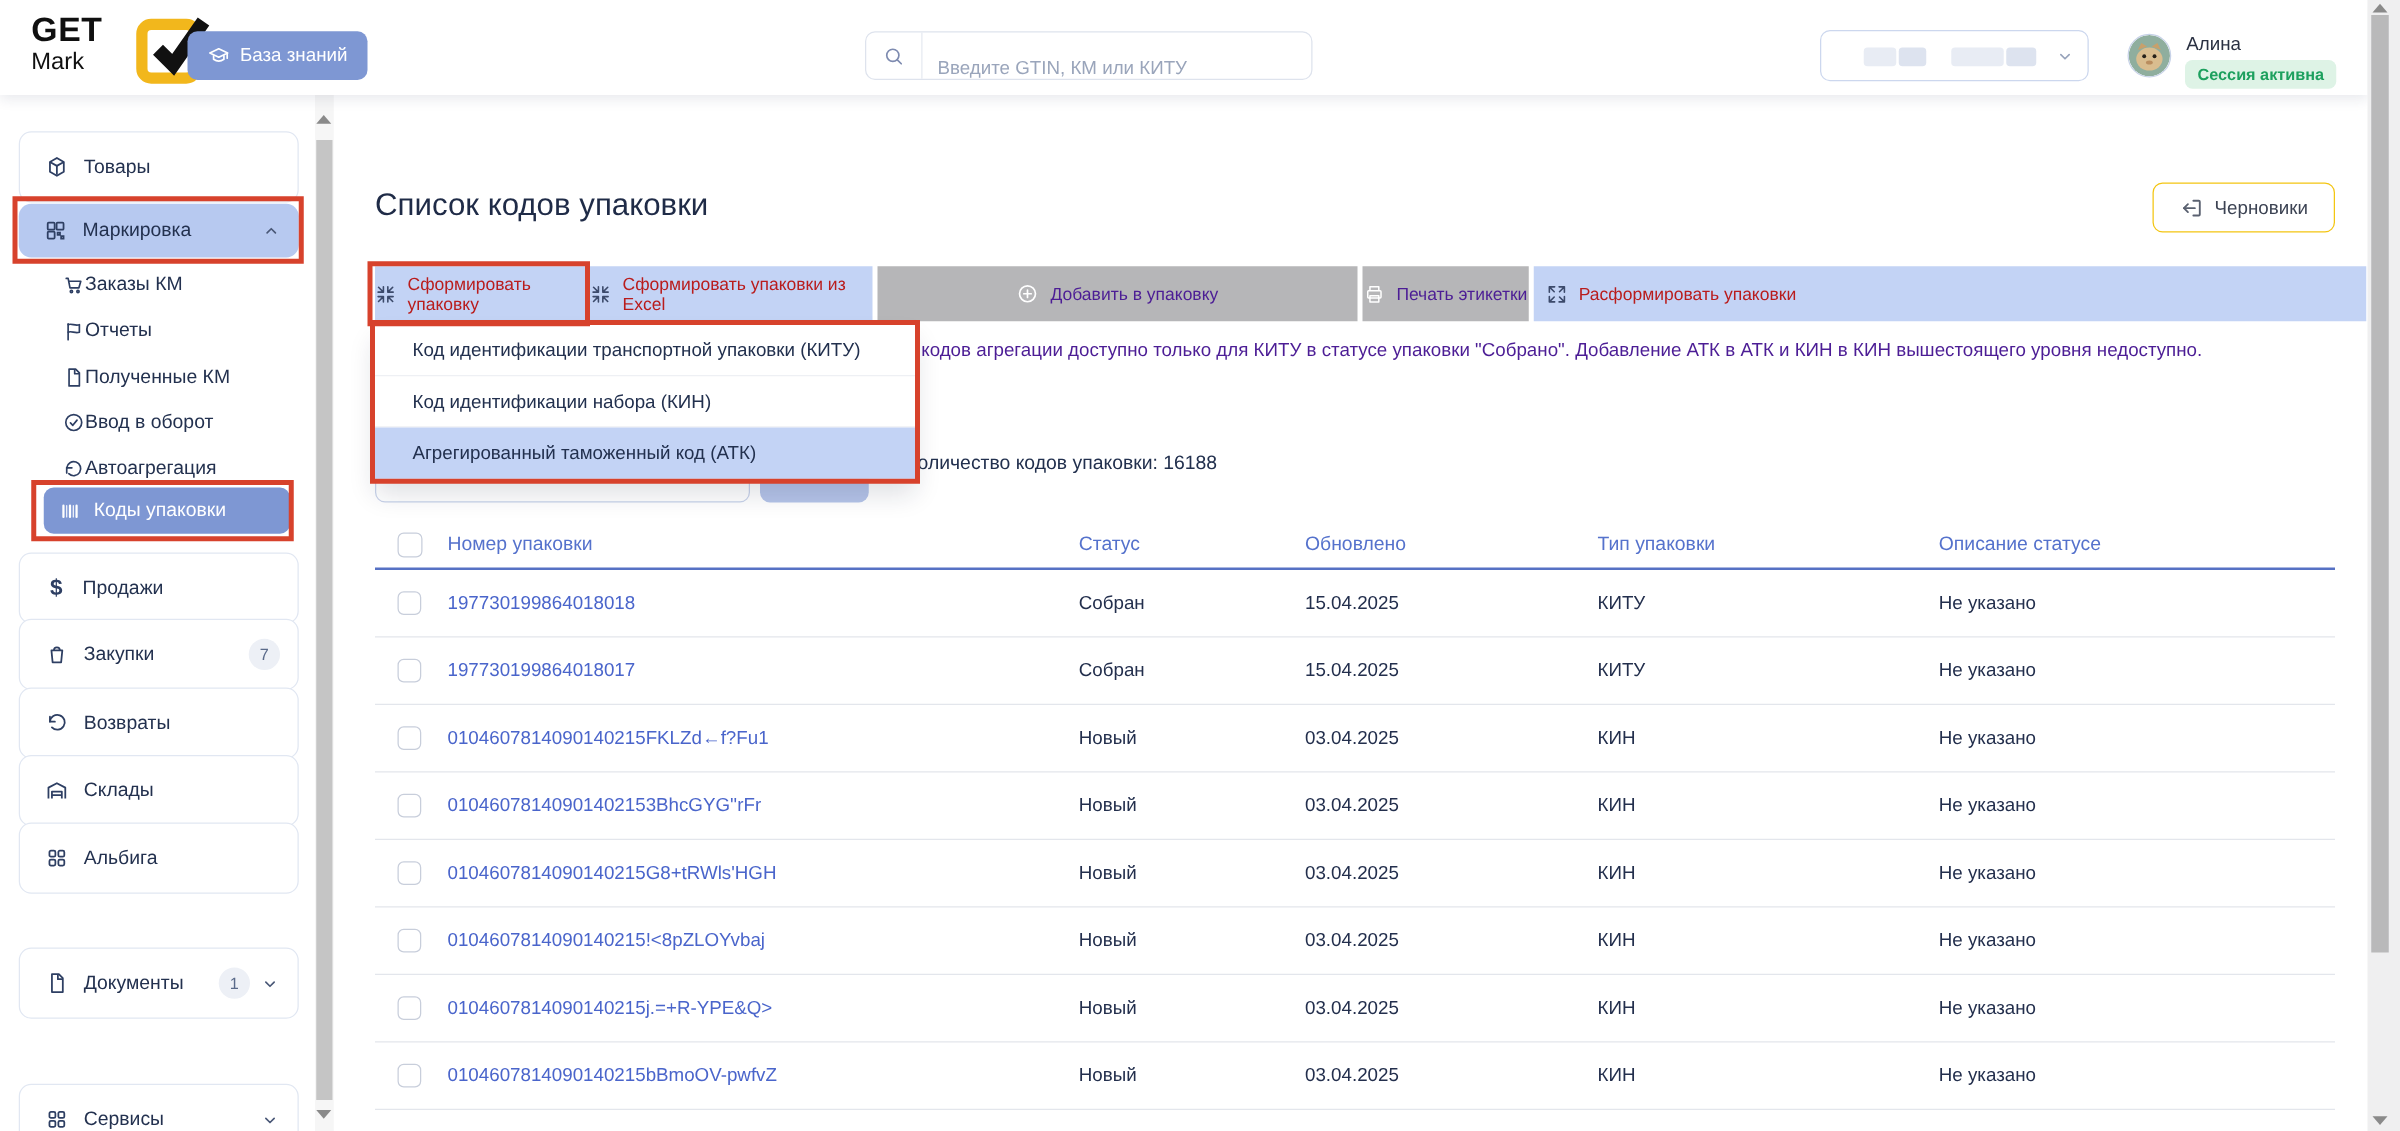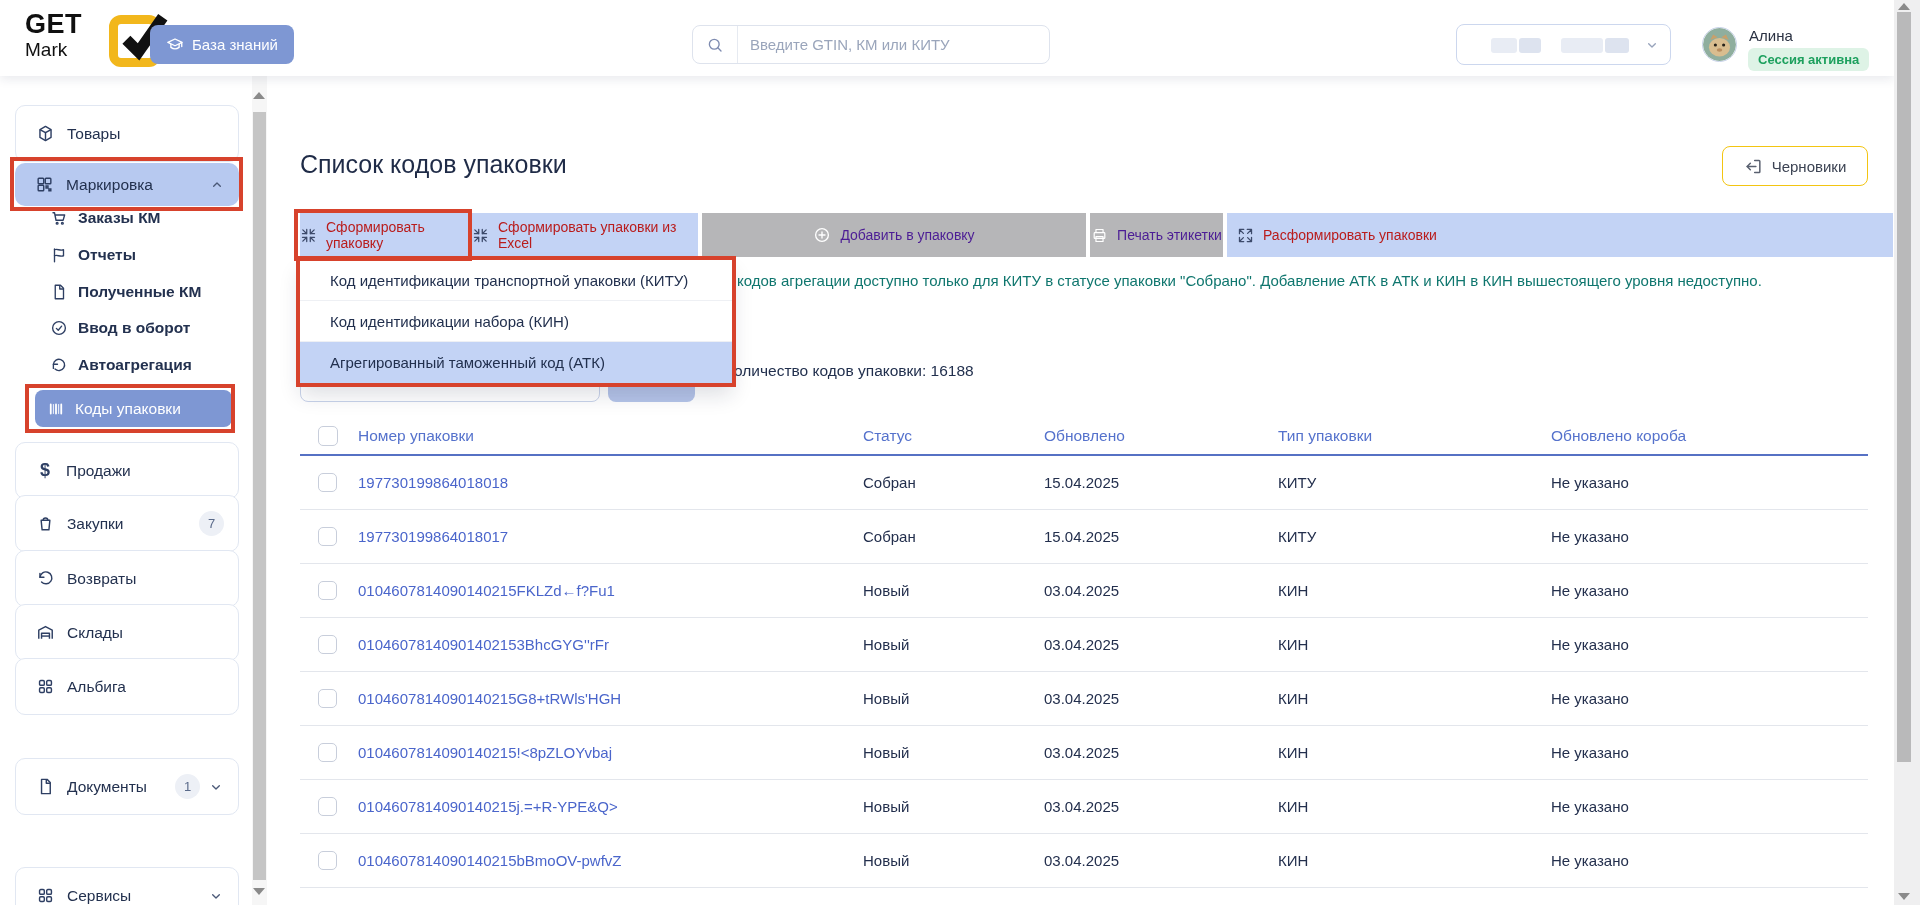--- a/index.html
+++ b/index.html
@@ -9,37 +9,37 @@
 
 
 .header{position:absolute;left:0;top:0;width:1894px;height:76px;background:#fff;box-shadow:0 3px 10px rgba(25,39,80,.10);z-index:30}
 .logo{position:absolute;left:25px;top:9px;width:118px;height:58px}
 .logo-txt{position:absolute;left:0;top:2px;line-height:1}
 .logo-get{font-size:27px;font-weight:800;letter-spacing:.5px;color:#101010}
 .logo-mark{font-size:19px;color:#101010;margin-top:2px}
 .logo-box{position:absolute;left:84px;top:6px;width:52px;height:52px;border:9px solid #f2b71c;border-radius:12px;background:#fff}
 .logo-box svg{position:absolute;left:-2px;top:-12px;width:52px;height:52px;overflow:visible}
 .kb-btn{position:absolute;left:150px;top:25px;height:39px;padding:0 16px;display:flex;align-items:center;gap:8px;background:#7e97d3;border-radius:8px;color:#fff;font-size:15px;cursor:pointer}
-.search{position:absolute;left:692px;top:25px;width:358px;height:39px;border:1px solid #dee3ed;border-radius:8px;display:flex;align-items:center;background:#fff}
+.search{position:absolute;left:692px;top:25px;width:358px;height:39px;border:1px solid #dee3ed;border-radius:8px;display:flex;align-items:flex-end;background:#fff}
 .search-ic{width:45px;height:100%;display:flex;align-items:center;justify-content:center;border-right:1px solid #e6eaf1;color:#7e8bb0}
 .search input{flex:1;border:0;outline:0;font-size:15px;padding:0 12px;color:#33405e;font-family:inherit;background:transparent}
 .search input::placeholder{color:#9aa5bb}
 .org-select{position:absolute;left:1456px;top:24px;width:215px;height:41px;border:1px solid #ccd7ee;border-radius:8px;background:#fff;cursor:pointer}
 .redact{position:absolute;top:13px;height:15px;border-radius:3px}
 .org-chev{position:absolute;right:10px;top:12px;color:#97a3bb}
 .avatar{position:absolute;left:1702px;top:27px;width:35px;height:35px;border-radius:50%;overflow:hidden;border:1px solid #c7d2e8;cursor:pointer}
 .u-name{position:absolute;left:1749px;top:27px;font-size:15px;color:#2a3142}
 .session-badge{position:absolute;left:1748px;top:48px;background:#def3e6;color:#1da05e;font-size:13px;font-weight:700;padding:4px 10px;border-radius:6px}
 
 
 .sidebar{position:absolute;left:0;top:76px;width:252px;height:829px;background:#fff;z-index:10}
 .side-card{position:absolute;left:15px;width:224px;height:57px;border:1px solid #e1e7f2;border-radius:10px;background:#fff;display:flex;align-items:center;gap:12px;padding:0 14px 0 20px;font-size:15.5px;font-weight:500;color:#23314f;cursor:pointer}
 .side-card .ric{margin-left:auto;display:flex;align-items:center;gap:8px}
 .side-card.selected{background:#b7c9f0;border:none;height:43px}
-.side-sub{position:absolute;left:50px;width:190px;height:28px;display:flex;align-items:flex-start;gap:10px;font-size:15.5px;font-weight:700;color:#23314f;cursor:pointer}
+.side-sub{position:absolute;left:50px;width:190px;height:28px;display:flex;align-items:flex-end;gap:0;font-size:15.5px;font-weight:400;color:#23314f;cursor:pointer}
 .side-active{position:absolute;left:35px;width:197px;height:37px;background:#7e97d3;border-radius:8px;display:flex;align-items:center;gap:10px;padding:16px 12px;color:#fff;font-size:15.5px;font-weight:500;cursor:pointer}
 .s-icon{color:#2e3f63;flex:0 0 auto}
 .dollar{font-size:18px;font-weight:600;color:#2e3f63;width:18px;text-align:center}
 .cnt-badge{width:25px;height:25px;border-radius:50%;background:#edf0f6;color:#5a6a8a;font-size:13px;display:flex;align-items:center;justify-content:center}
 .chev{color:#4a5877}
 
 
 .annotation{position:absolute;border:4px solid #d7422c;background:transparent;pointer-events:none;z-index:26}
 
 
@@ -61,21 +61,21 @@
 .tb-gray{background:#b6b6b8;color:#4c1d95;cursor:default}
 .tb-btn svg{flex:0 0 auto}
 .tb-blue svg{color:#3c4a6b}
 .tb-gray svg{color:#fff}
 
 .dropdown{position:absolute;left:300px;top:260px;width:432px;height:123px;background:#fff;z-index:25;box-shadow:0 12px 20px rgba(20,30,60,.14)}
 .dd-item{height:41px;display:flex;align-items:center;padding-left:30px;font-size:15px;color:#22304e;cursor:pointer;border-bottom:1px solid #eef0f4}
 .dd-item:last-child{border-bottom:none}
 .dd-item.hl{background:#c3d3f5;border-bottom:none}
 
-.warning{position:absolute;left:737px;top:272px;width:1140px;font-size:15px;color:#0f766e;white-space:nowrap;z-index:5}
+.warning{position:absolute;left:737px;top:272px;width:1140px;font-size:15px;color:#4c1d95;white-space:nowrap;z-index:5}
 .count{position:absolute;left:725px;top:362px;font-size:15.5px;color:#22304e;z-index:1}
 .hidden-input{position:absolute;left:300px;top:362px;width:300px;height:40px;border:1px solid #c9d3ea;border-radius:8px;background:#fff;z-index:1}
 .hidden-btn{position:absolute;left:608px;top:362px;width:87px;height:40px;border-radius:8px;background:#b5c4e9;z-index:1;cursor:pointer}
 
 
 .t-head{position:absolute;left:300px;top:418px;width:1568px;height:38px;display:grid;grid-template-columns:58px 505px 181px 234px 273px 1fr;align-items:center;border-bottom:2px solid #5671c4;color:#5572cc;font-size:15.5px;font-weight:500}
 .t-body{position:absolute;left:300px;top:456px;width:1568px}
 .t-row{height:54px;display:grid;grid-template-columns:58px 505px 181px 234px 273px 1fr;align-items:center;border-bottom:1px solid #e3e6ec;font-size:15px;color:#232f4d}
 .cb-cell{padding-left:18px}
 .checkbox{display:block;width:19px;height:19px;border:1.5px solid #c8cedb;border-radius:5px;background:#fff;cursor:pointer}
@@ -361,21 +361,21 @@
 <div class="annotation" style="left:296px;top:256px;width:440px;height:131px;z-index:27"></div>
 
 <div class="t-head">
   <div class="cb-cell">
       <span class="checkbox"></span>
     </div>
   <div>Номер упаковки</div>
   <div>Статус</div>
   <div>Обновлено</div>
   <div>Тип упаковки</div>
-  <div>Обновлено короба</div>
+  <div>Описание статусе</div>
 </div>
 
 <div class="t-body">
   <div class="t-row">
     <div class="cb-cell">
         <span class="checkbox"></span>
       </div>
     <a class="num">197730199864018018</a>
     <div>Собран</div>
     <div>15.04.2025</div>

